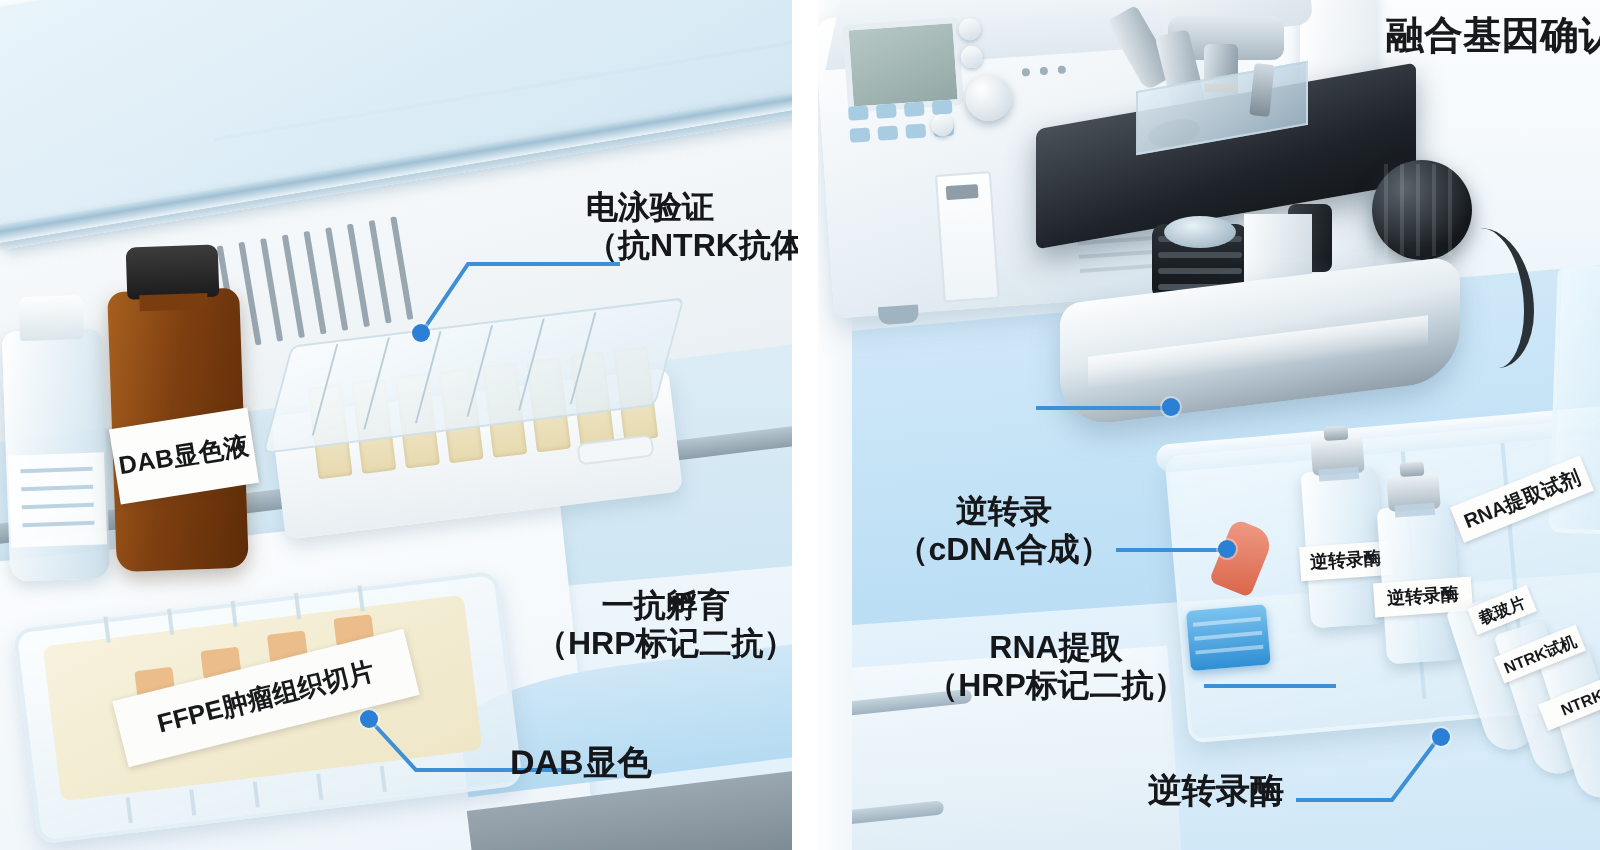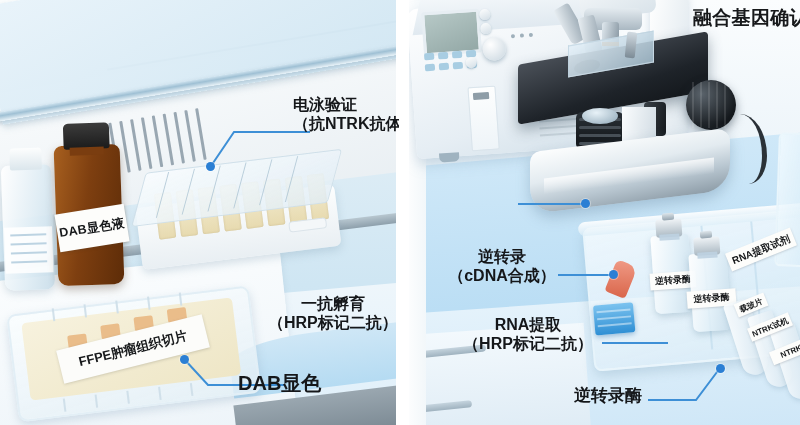--- a/index.html
+++ b/index.html
@@ -344,21 +344,21 @@
     <div class="anno" id="anno-primary-antibody" style="left:293px;top:96px;font-size:16px;text-align:left">
       <span>电泳验证</span>
       <span class="l2">（抗NTRK抗体）</span>
     </div>
 
     <div class="anno" id="anno-secondary-antibody" style="left:268px;top:295px;font-size:16px;text-align:center">
       <span>一抗孵育</span>
       <span class="l2">（HRP标记二抗）</span>
     </div>
 
-    <div class="anno" id="anno-dab" style="left:238px;top:372px;font-size:20px">
+    <div class="anno" id="anno-dab" style="left:255px;top:372px;font-size:17px">
       <span>DAB显色</span>
     </div>
 
   </div>
 
   <div class="divider"></div>
 
   <div class="panel" id="panel-right">
 
     <div class="r-wall"></div>

